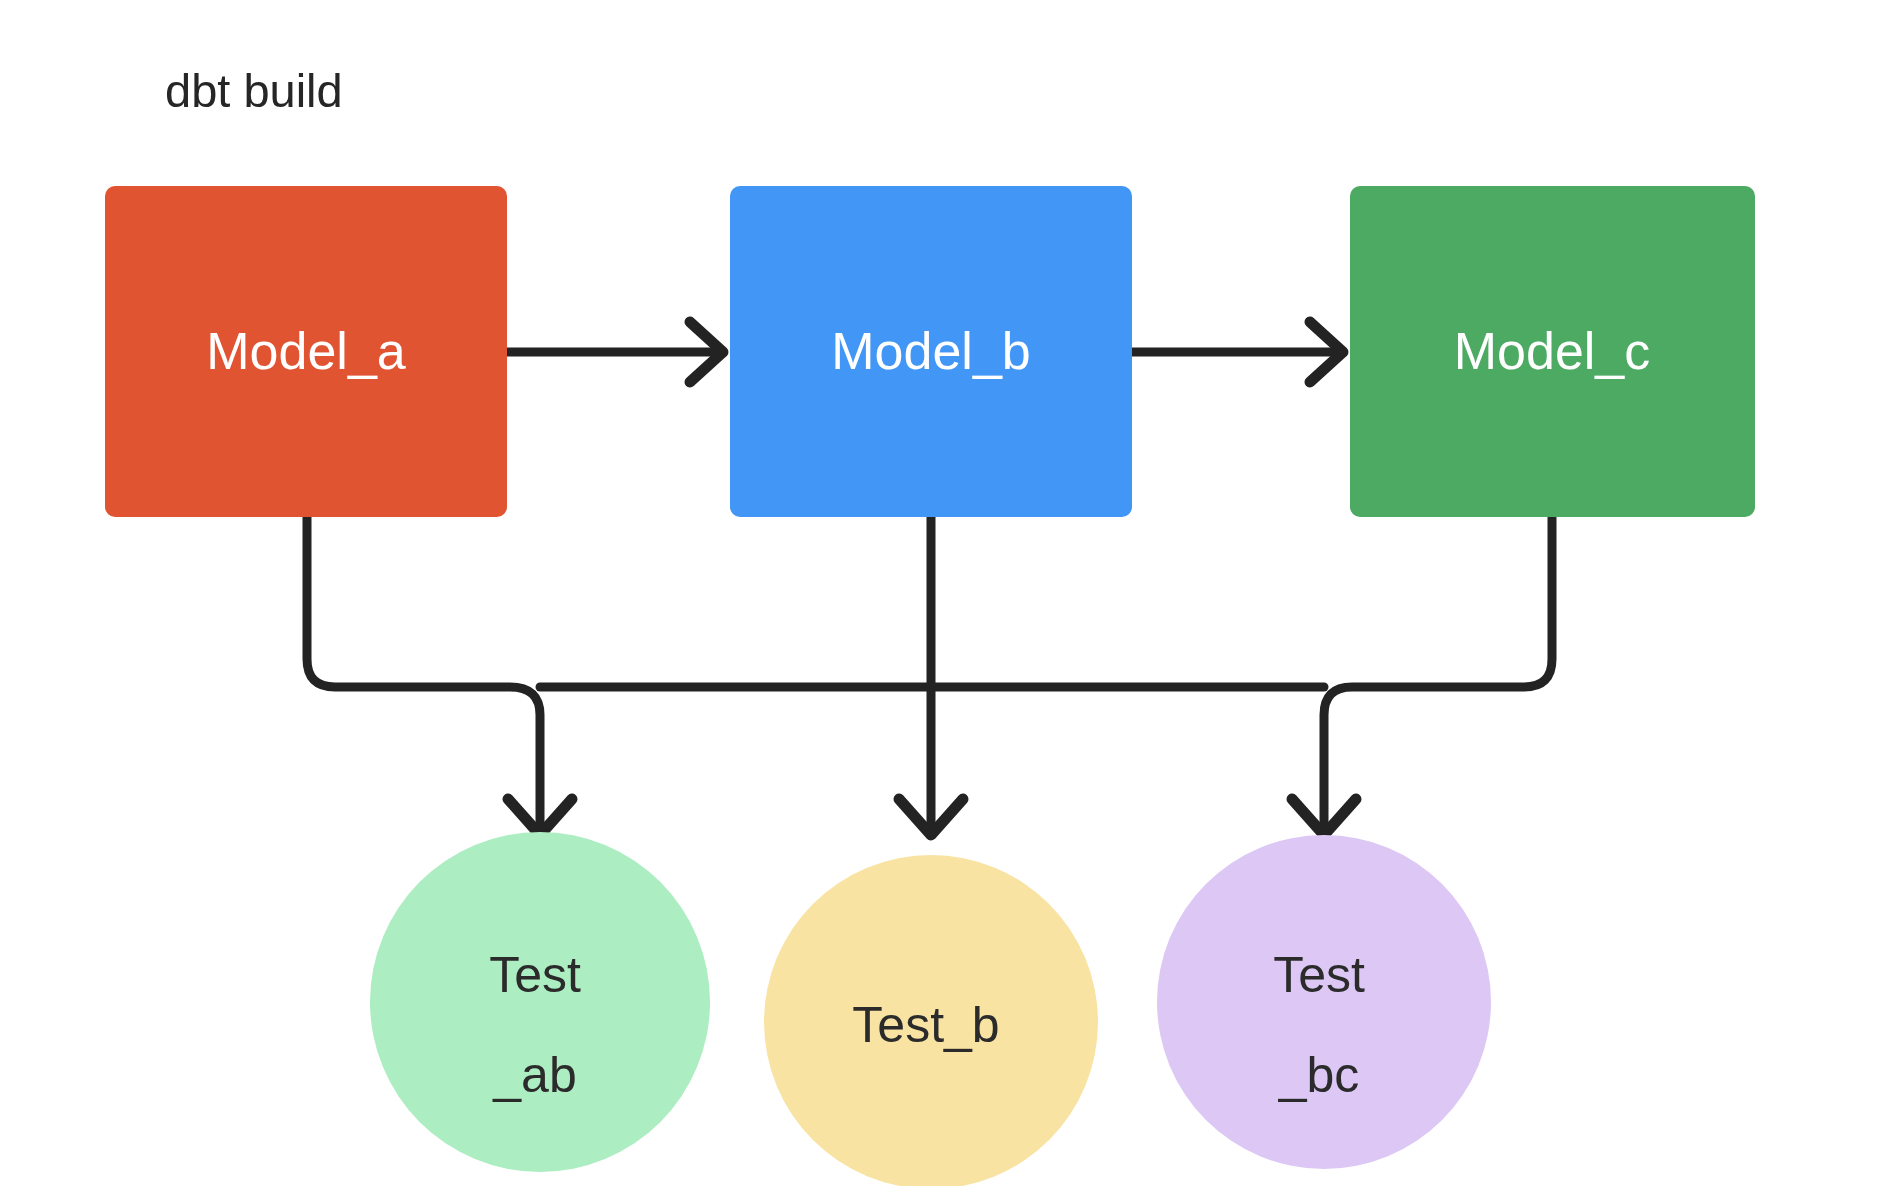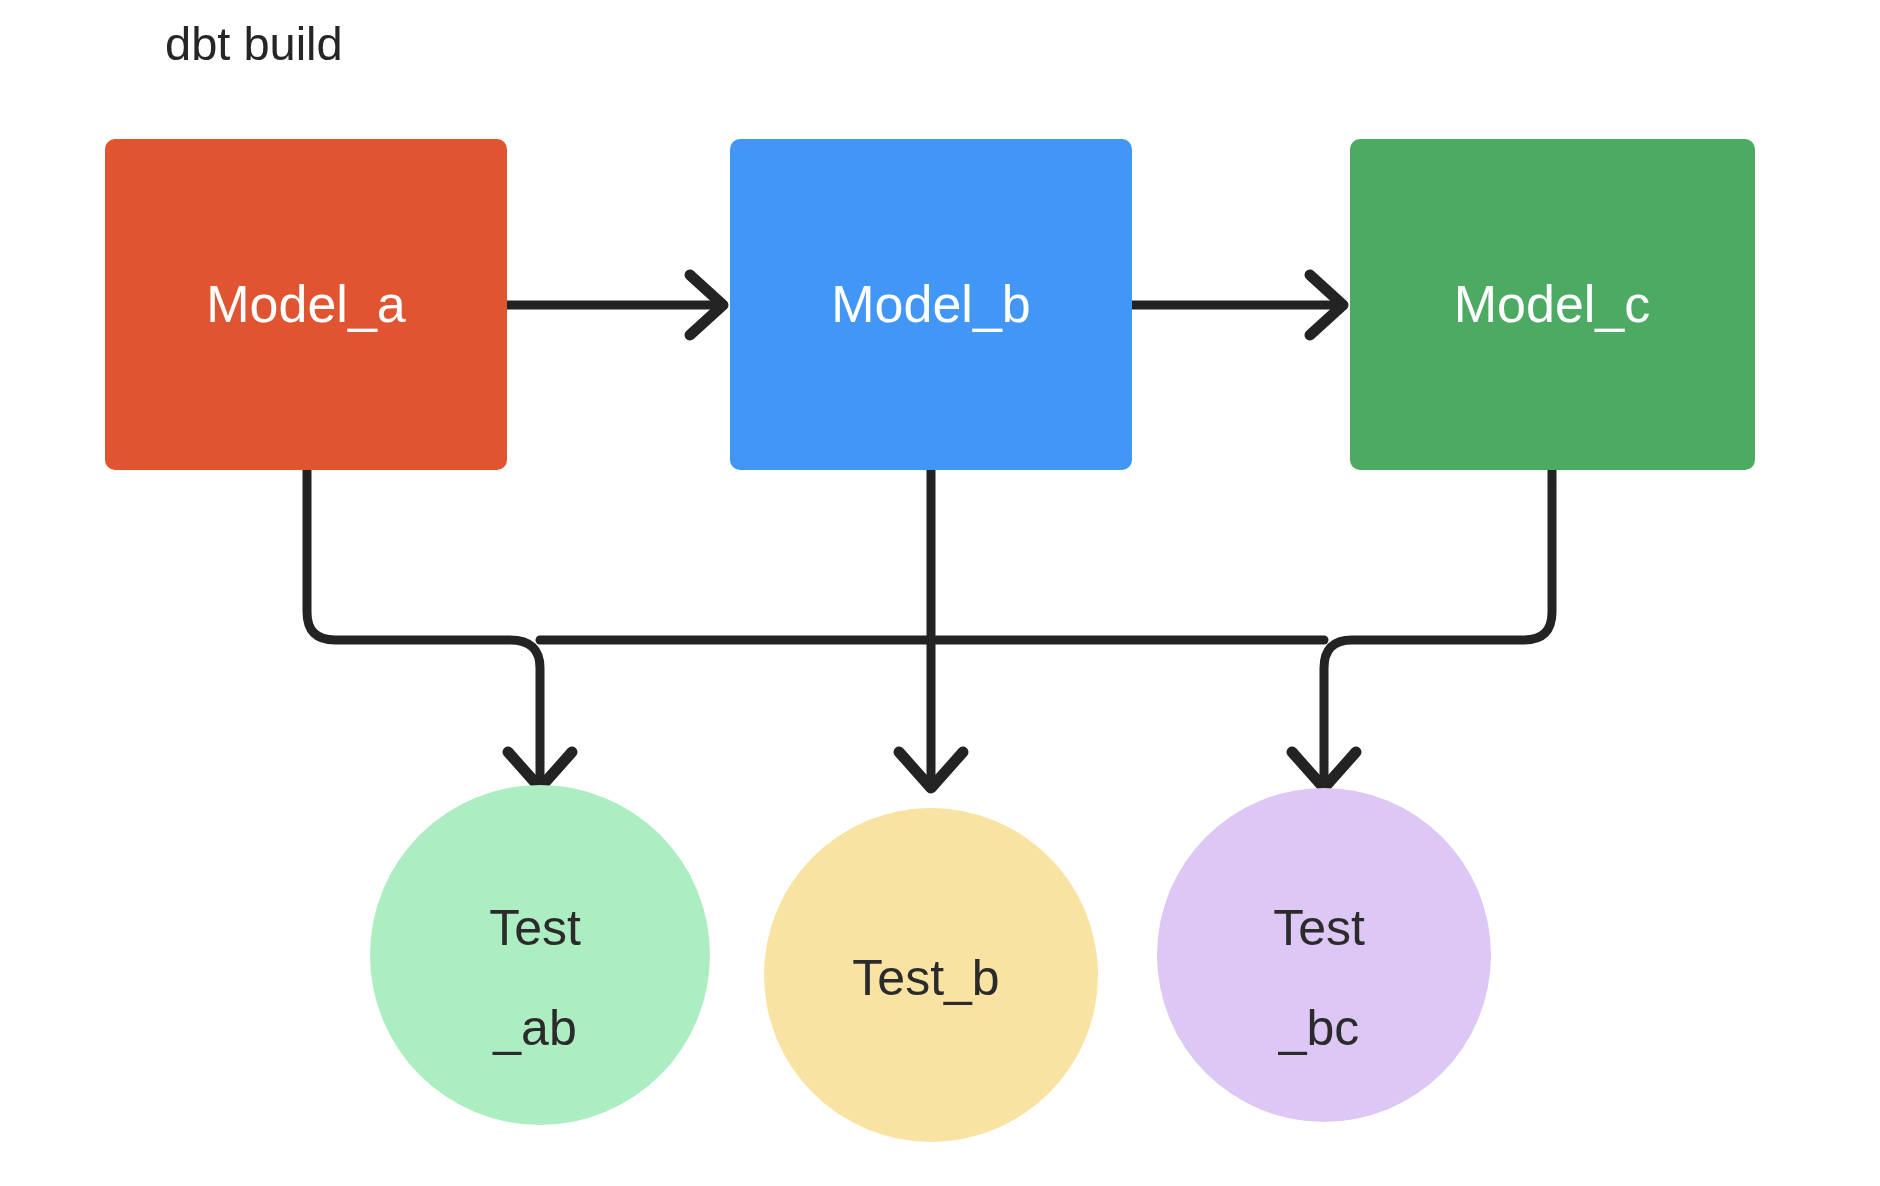--- a/index.html
+++ b/index.html
@@ -12,20 +12,21 @@
     width: 1880px;
     height: 1186px;
     font-family: "Liberation Sans", sans-serif;
     overflow: hidden;
   }
   #diagram-root {
     position: relative;
     width: 1880px;
     height: 1034px;
     background: #ffffff;
+    margin-top: 47px;
   }
   svg#flow {
     position: absolute;
     left: 0;
     top: 0;
     width: 1880px;
     height: 1186px;
     display: block;
   }
   .edge-line {

